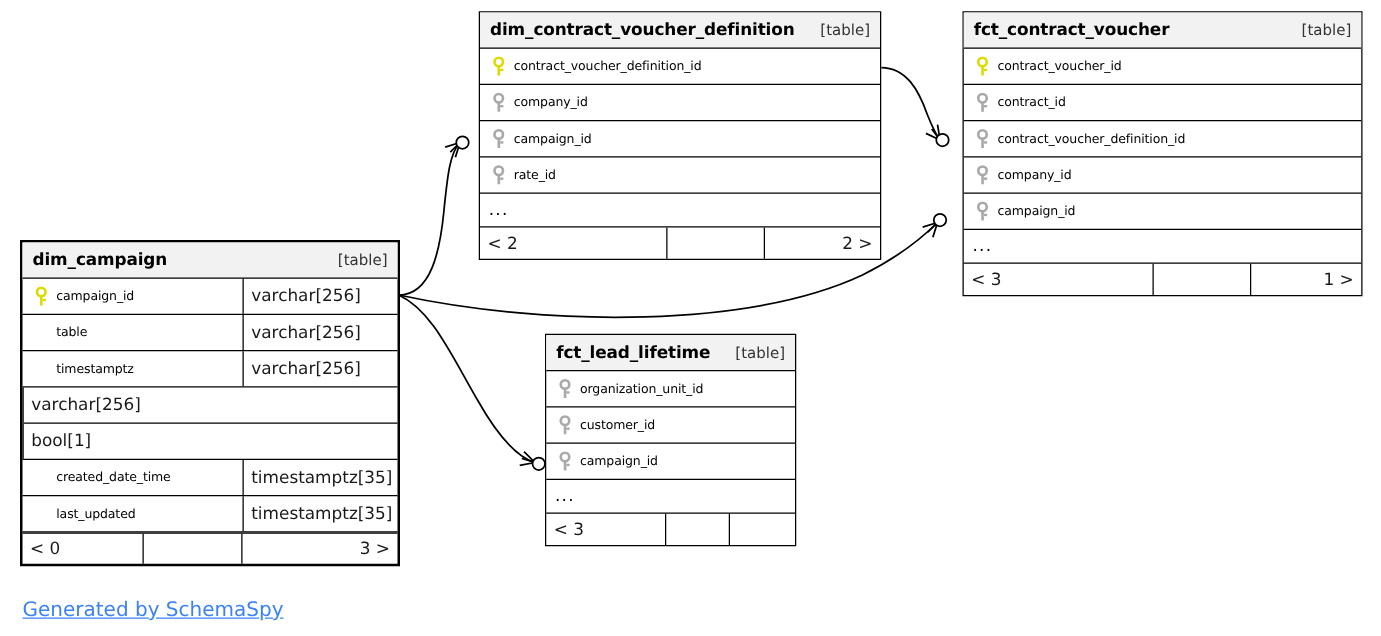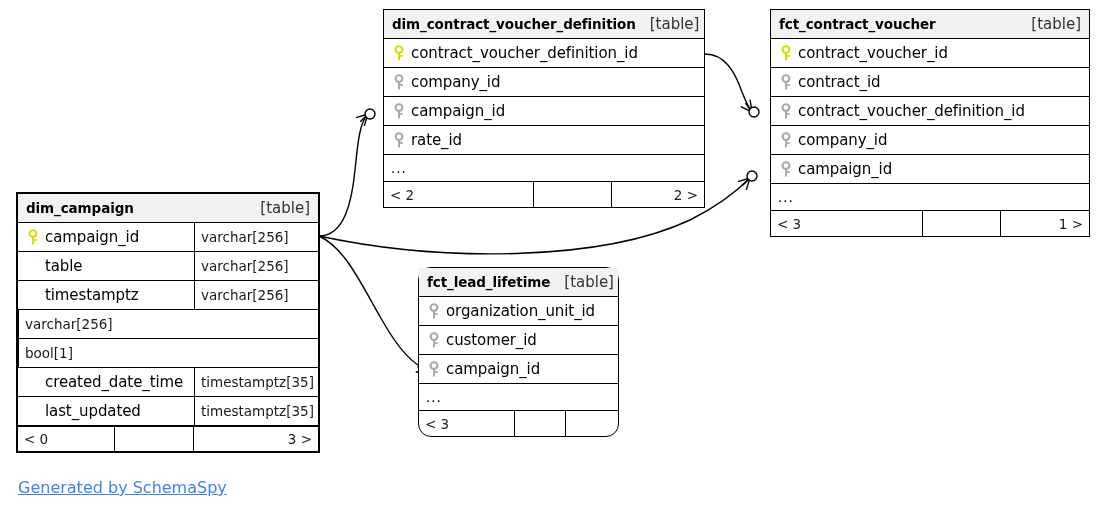--- a/index.html
+++ b/index.html
@@ -58,21 +58,21 @@
     height: 29px;
   }
   .entity-name {
     font-weight: bold;
     font-size: 13.5px;
     color: #000000;
     white-space: nowrap;
     letter-spacing: -0.1px;
   }
   .entity-tag {
-    font-size: 15px;
+    font-size: 12px;
     color: #333333;
     white-space: nowrap;
     padding-left: 14px;
   }
 
   .col-row {
     display: flex;
     align-items: stretch;
     border-bottom: 1px solid #000000;
     height: 29px;
@@ -82,21 +82,21 @@
 
   .col-main {
     display: flex;
     align-items: center;
     flex: 1 1 auto;
     padding-left: 7px;
     min-width: 0;
     overflow: hidden;
   }
   .col-name {
-    font-size: 15px;
+    font-size: 10px;
     color: #000000;
     white-space: nowrap;
     letter-spacing: -0.1px;
   }
   .col-type {
     flex: 0 0 auto;
     display: flex;
     align-items: center;
     border-left: 1px solid #000000;
     padding: 0 6px 0 6px;
@@ -443,21 +443,21 @@
       </div>
       <div class="foot-cell foot-mid">
         <span></span>
       </div>
       <div class="foot-cell foot-right" style="width:124px;">
         <span>3 &gt;</span>
       </div>
     </div>
   </div>
 
-  <div class="entity" style="left:418px; top:267px; width:201px;border-radius:13px;">
+  <div class="entity" style="left:436px; top:267px; width:201px;">
     <div class="entity-header">
       <span class="entity-name">fct_lead_lifetime</span>
       <span class="entity-tag">[table]</span>
     </div>
 
     <div class="col-row">
       <div class="col-main">
         <span class="key-icon">
           <svg width="16" height="17" viewBox="0 0 16 17">
             <circle cx="8" cy="4.6" r="3.4" fill="none" stroke="#a9a9a9" stroke-width="2.1"></circle>

